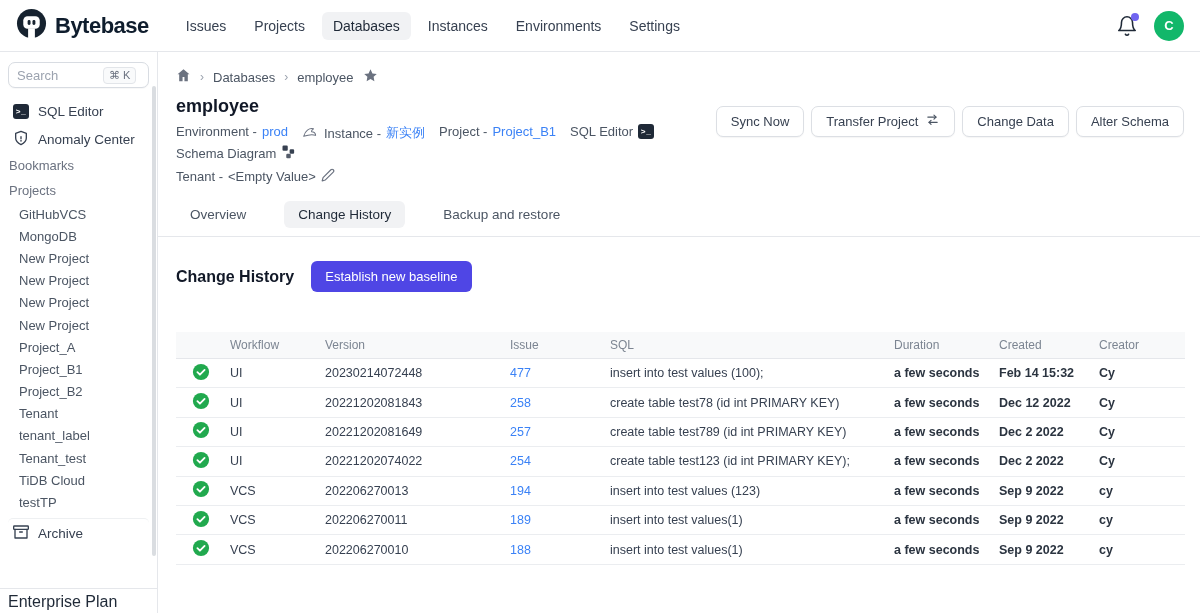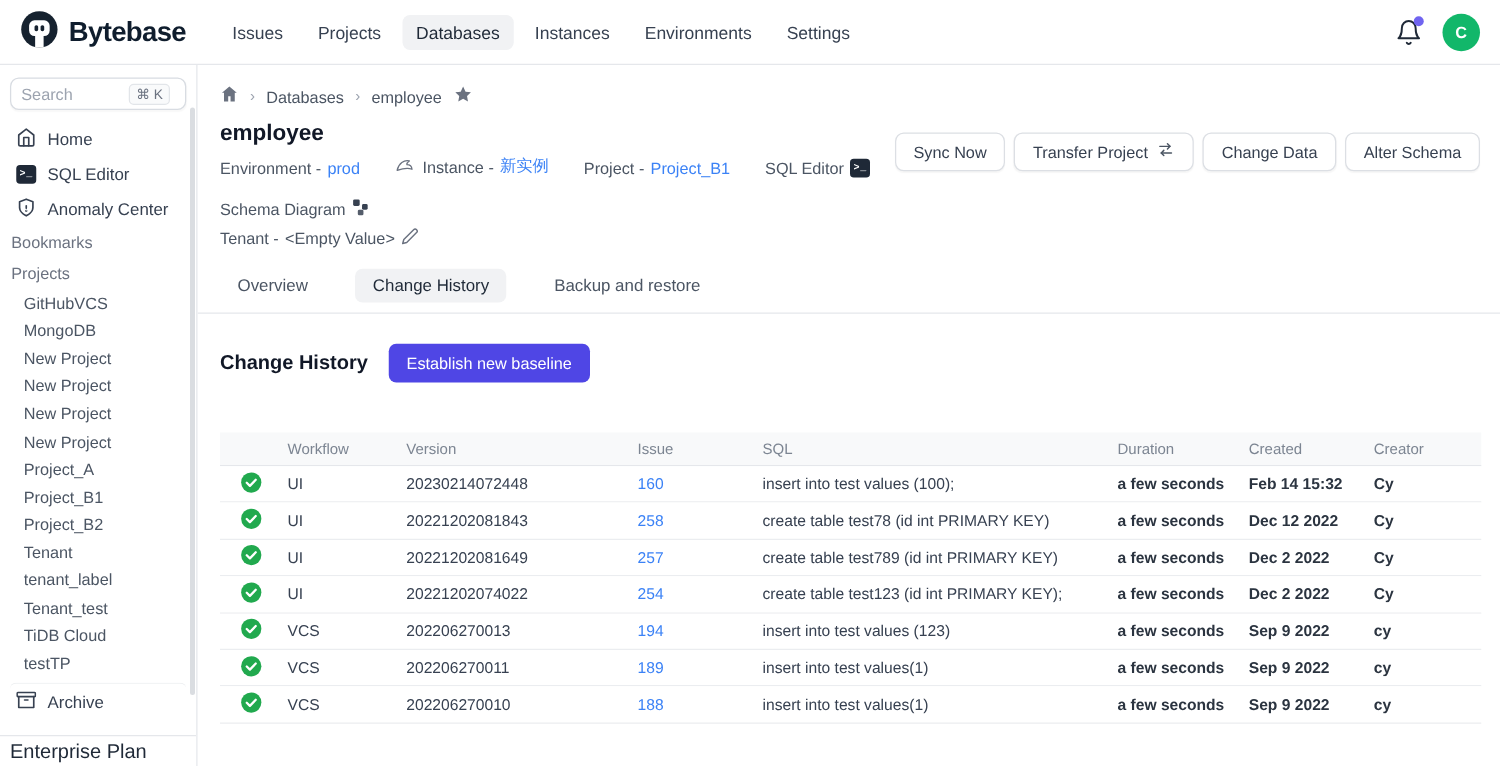--- a/index.html
+++ b/index.html
@@ -49,21 +49,21 @@
 
   
   .breadcrumb { display:flex; align-items:center; gap:9px; padding:16px 18px 6px 18px; font-size:13px; color:#4b5563; }
   .crumb-sep { color:#9ca3af; font-size:12px; }
   .crumb { cursor:pointer; }
 
   
   .db-head { display:flex; padding:4px 16px 0 18px; }
   .db-head-left { flex:1; }
   .db-title { font-size:18px; font-weight:700; color:#111827; margin-bottom:7px; }
-  .meta-line { display:flex; align-items:flex-end; gap:16px; font-size:13px; color:#4b5563; margin-bottom:6px; flex-wrap:wrap; }
+  .meta-line { display:flex; align-items:flex-start; gap:2px; font-size:13px; color:#4b5563; margin-bottom:6px; flex-wrap:wrap; }
   .meta-seg { display:flex; align-items:center; gap:5px; margin-right:12px; }
   .link { color:#3b82f6; cursor:pointer; }
   .term-badge { width:16px; height:15px; background:#1f2937; border-radius:3px; color:#fff; font-size:8px;
     font-weight:700; display:flex; align-items:center; justify-content:center; letter-spacing:0.5px;
     font-family:"Liberation Mono","DejaVu Sans Mono",monospace; }
   .db-actions { display:flex; gap:7px; align-items:flex-start; padding-top:10px; }
   .btn { display:flex; align-items:center; gap:7px; background:#fff; border:1px solid #dcdfe4; border-radius:7px;
     height:31px; padding:0 14px; font:inherit; font-size:13px; color:#374151; cursor:pointer;
     box-shadow:0 1px 1px rgba(0,0,0,.04); white-space:nowrap; }
 
@@ -134,29 +134,20 @@
 </header>
 
 <div class="layout">
 
   <aside class="sidebar">
     <div class="searchbox">
       <input type="text" placeholder="Search" style="">
       <span class="kbd">⌘ K</span>
     </div>
 
-    <div class="side-item">
-      <span>
-        <svg width="16" height="16" viewBox="0 0 24 24" fill="none" stroke="#374151" stroke-width="2" stroke-linecap="round" stroke-linejoin="round">
-          <path d="M3 9l9-7 9 7v11a2 2 0 0 1-2 2H5a2 2 0 0 1-2-2z"></path>
-            <path d="M9 22V12h6v10"></path>
-        </svg>
-      </span>
-      <span>Home</span>
-    </div>
     <div class="side-item">
       <span class="term-badge">&gt;_</span>
       <span>SQL Editor</span>
     </div>
     <div class="side-item">
       <span>
         <svg width="16" height="16" viewBox="0 0 24 24" fill="none" stroke="#374151" stroke-width="2" stroke-linecap="round" stroke-linejoin="round">
           <path d="M12 22s8-4 8-10V5l-8-3-8 3v7c0 6 8 10 8 10z"></path>
             <line x1="12" y1="10" x2="12" y2="13"></line>
             <circle cx="12" cy="16" r="0.4"></circle>
@@ -339,21 +330,21 @@
                 <span>
                   <svg width="18" height="18" viewBox="0 0 20 20">
                     <circle cx="10" cy="10" r="9" fill="#21a94e"></circle>
                     <path d="M6 10.2 L8.8 13 L14 7.6" fill="none" stroke="#fff" stroke-width="2" stroke-linecap="round" stroke-linejoin="round"></path>
                   </svg>
                 </span>
               </div>
               <div class="cell c-workflow">UI</div>
               <div class="cell c-version">20230214072448</div>
               <div class="cell c-issue">
-                <a>160</a>
+                <a>477</a>
               </div>
               <div class="cell c-sql">insert into test values (100);</div>
               <div class="cell c-duration">a few seconds</div>
               <div class="cell c-created">Feb 14 15:32</div>
               <div class="cell c-creator">Cy</div>
             </div>
 
             <div class="t-row">
               <div class="cell c-status">
                 <span>

